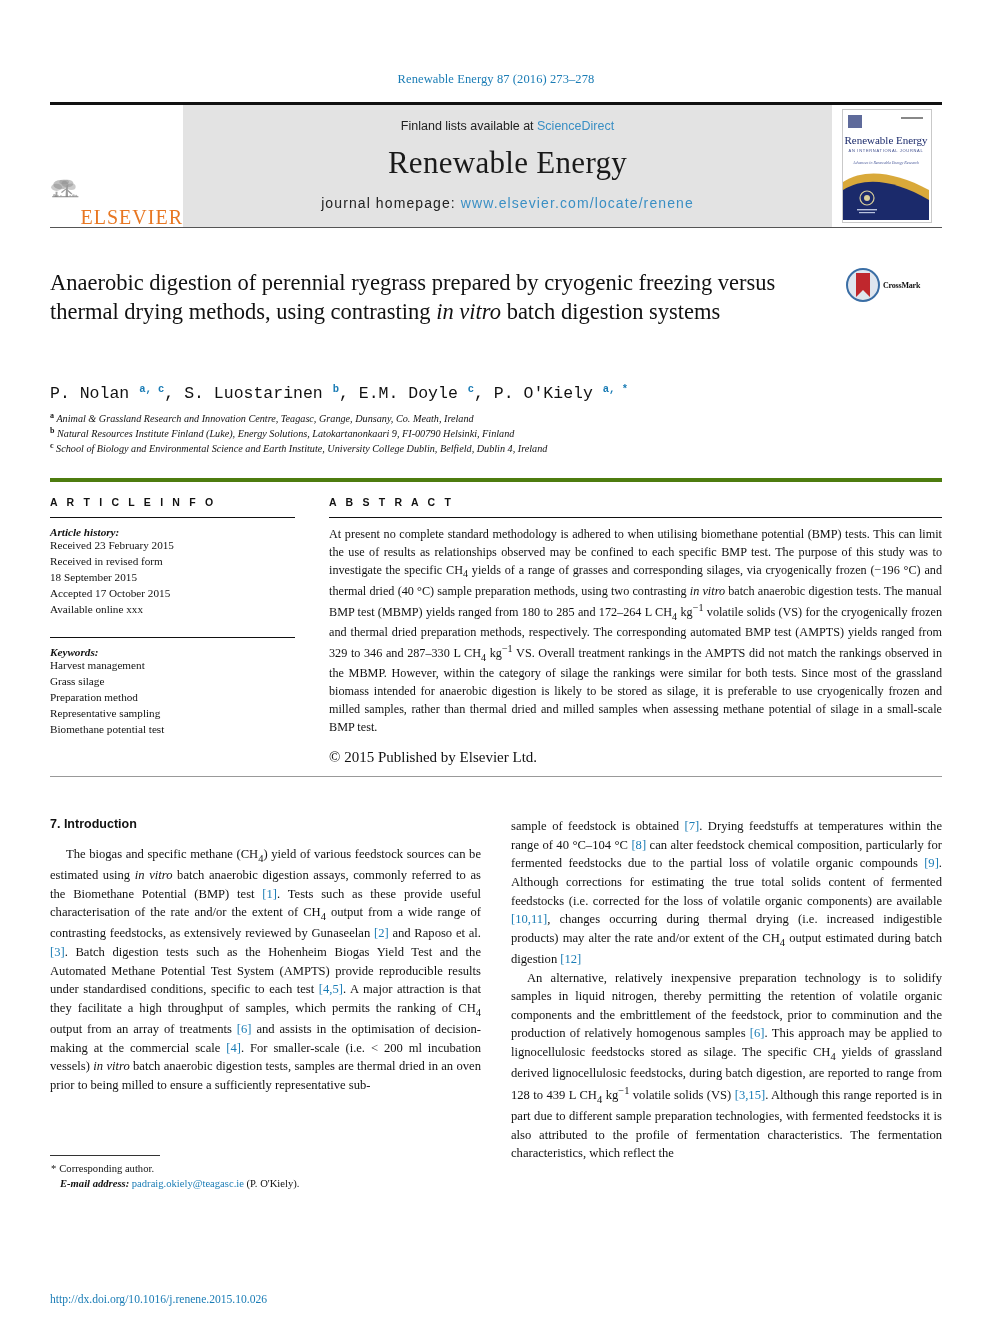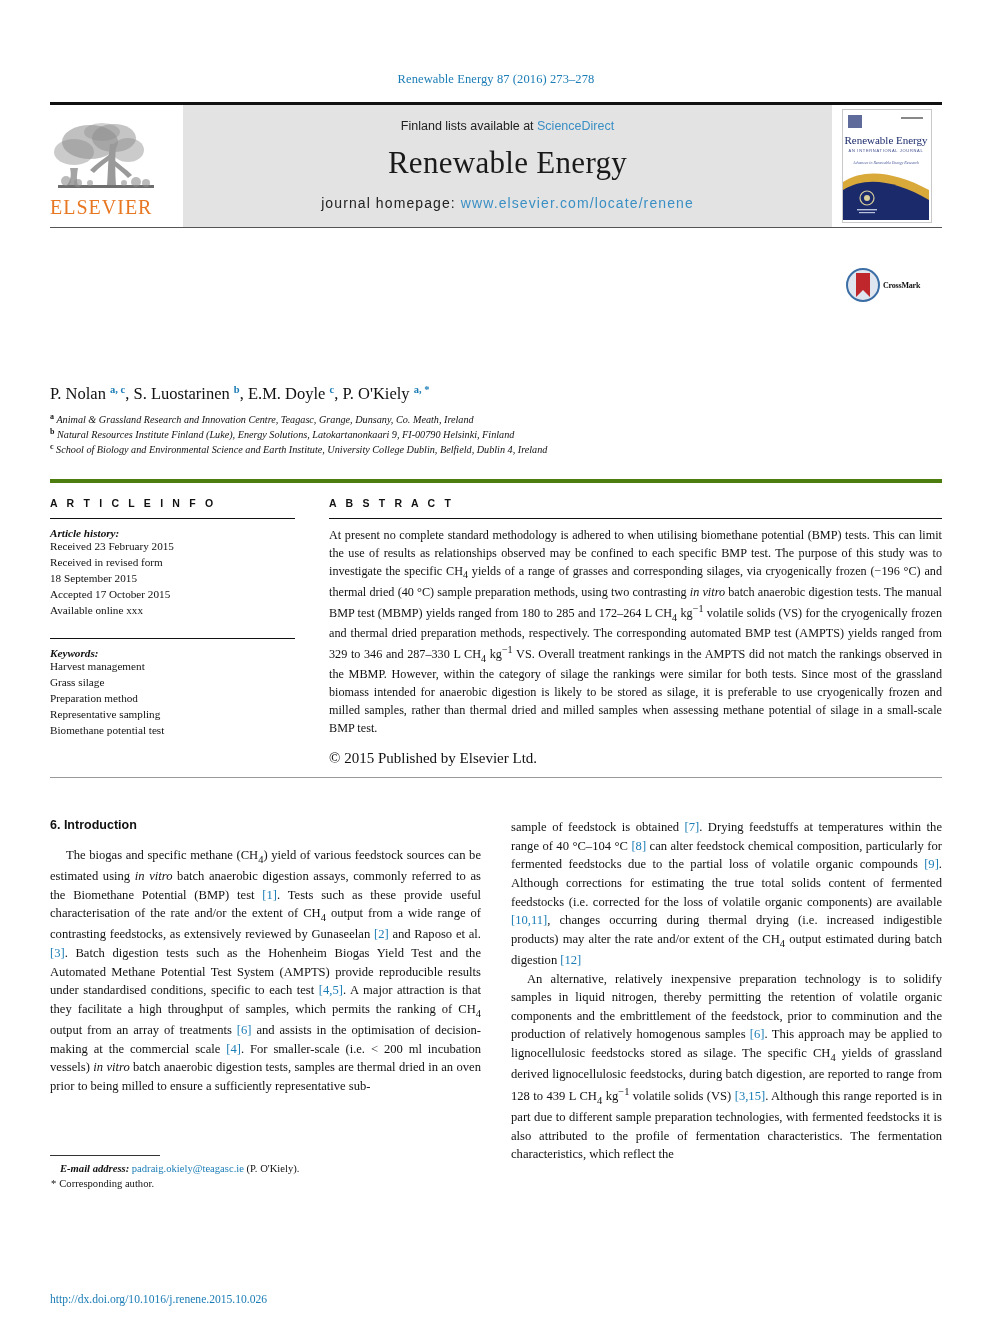--- a/index.html
+++ b/index.html
@@ -40,22 +40,22 @@
     border-bottom: 1px solid #555;
     display: flex;
     align-items: stretch;
     height: 122px;
     position: relative;
   }
   .masthead-logo {
     width: 133px;
     flex: 0 0 133px;
     display: flex;
-    flex-direction: column;
-    align-items: flex-start;
+    flex-direction: row;
+    align-items: flex-end;
     justify-content: center;
     padding-top: 4px;
     box-sizing: border-box;
   }
   .tree-svg { display:block; }
   .elsevier-word {
     font-family: "Liberation Serif", serif;
     font-size: 20px;
     letter-spacing: 1px;
     color: #E87722;
@@ -139,21 +139,21 @@
     font-family: "Liberation Serif", serif;
     font-size: 8px;
     font-weight: bold;
     color: #111;
     letter-spacing: -0.2px;
   }
 
   
   .authors {
     margin-top: 20px;
-    font-family: Liberation Serif, serif;
+    font-family: Liberation Mono, monospace;
     font-size: 16.5px;
     color: #111;
   }
   .authors sup, .aff sup {
     color: #1a7cb5;
     font-size: 10.5px;
     font-weight: bold;
     vertical-align: super;
     line-height: 0;
   }
@@ -364,20 +364,21 @@
           <circle cx="24" cy="88" r="7" fill="none" stroke="#d9cf9a" stroke-width="1.2"></circle>
           <circle cx="24" cy="88" r="3" fill="#d9cf9a"></circle>
           <rect x="14" y="99" width="20" height="1.4" fill="#b9c2dd"></rect>
           <rect x="16" y="102" width="16" height="1.2" fill="#b9c2dd"></rect>
         </svg>
       </div>
     </div>
   </div>
 
   <div class="title-block">
+    <h1 class="article-title"><span>Anaerobic digestion of perennial ryegrass prepared by cryogenic freezing versus thermal drying methods, using contrasting </span><i>in vitro</i><span> batch digestion systems</span></h1>
 
     <div class="crossmark">
       <svg width="34" height="34" viewBox="0 0 34 34">
         <circle cx="17" cy="17" r="16" fill="#dfe6ef" stroke="#3a6ea5" stroke-width="2"></circle>
         <path d="M10 5 L24 5 L24 29 L17 22 L10 29 Z" fill="#c0272d"></path>
       </svg>
       <span class="crossmark-label">CrossMark</span>
     </div>
   </div>
 
@@ -418,33 +419,33 @@
       <div class="sec-head">A B S T R A C T</div>
       <div class="rule"></div>
       <div class="abstract-text"><span>At present no complete standard methodology is adhered to when utilising biomethane potential (BMP) tests. This can limit the use of results as relationships observed may be confined to each specific BMP test. The purpose of this study was to investigate the specific CH</span><sub>4</sub><span> yields of a range of grasses and corresponding silages, via cryogenically frozen (−196 °C) and thermal dried (40 °C) sample preparation methods, using two contrasting </span><i>in vitro</i><span> batch anaerobic digestion tests. The manual BMP test (MBMP) yields ranged from 180 to 285 and 172–264 L CH</span><sub>4</sub><span> kg</span><sup>−1</sup><span> volatile solids (VS) for the cryogenically frozen and thermal dried preparation methods, respectively. The corresponding automated BMP test (AMPTS) yields ranged from 329 to 346 and 287–330 L CH</span><sub>4</sub><span> kg</span><sup>−1</sup><span> VS. Overall treatment rankings in the AMPTS did not match the rankings observed in the MBMP. However, within the category of silage the rankings were similar for both tests. Since most of the grassland biomass intended for anaerobic digestion is likely to be stored as silage, it is preferable to use cryogenically frozen and milled samples, rather than thermal dried and milled samples when assessing methane potential of silage in a small-scale BMP test.</span></div>
       <div class="copyright">© 2015 Published by Elsevier Ltd.</div>
     </div>
   </div>
 
   <div class="body-cols">
 
     <div class="bcol">
-      <div class="sec-title">6. Introduction</div>
+      <div class="sec-title">7. Introduction</div>
       <p class="para"><span>The biogas and specific methane (CH</span><sub>4</sub><span>) yield of various feedstock sources can be estimated using </span><i>in vitro</i><span> batch anaerobic digestion assays, commonly referred to as the Biomethane Potential (BMP) test </span><span class="ref">[1]</span><span>. Tests such as these provide useful characterisation of the rate and/or the extent of CH</span><sub>4</sub><span> output from a wide range of contrasting feedstocks, as extensively reviewed by Gunaseelan </span><span class="ref">[2]</span><span> and Raposo et al. </span><span class="ref">[3]</span><span>. Batch digestion tests such as the Hohenheim Biogas Yield Test and the Automated Methane Potential Test System (AMPTS) provide reproducible results under standardised conditions, specific to each test </span><span class="ref">[4,5]</span><span>. A major attraction is that they facilitate a high throughput of samples, which permits the ranking of CH</span><sub>4</sub><span> output from an array of treatments </span><span class="ref">[6]</span><span> and assists in the optimisation of decision-making at the commercial scale </span><span class="ref">[4]</span><span>. For smaller-scale (i.e. &lt; 200 ml incubation vessels) </span><i>in vitro</i><span> batch anaerobic digestion tests, samples are thermal dried in an oven prior to being milled to ensure a sufficiently representative sub-</span></p>
     </div>
 
     <div class="bcol">
       <p class="para cont"><span>sample of feedstock is obtained </span><span class="ref">[7]</span><span>. Drying feedstuffs at temperatures within the range of 40 °C–104 °C </span><span class="ref">[8]</span><span> can alter feedstock chemical composition, particularly for fermented feedstocks due to the partial loss of volatile organic compounds </span><span class="ref">[9]</span><span>. Although corrections for estimating the true total solids content of fermented feedstocks (i.e. corrected for the loss of volatile organic components) are available </span><span class="ref">[10,11]</span><span>, changes occurring during thermal drying (i.e. increased indigestible products) may alter the rate and/or extent of the CH</span><sub>4</sub><span> output estimated during batch digestion </span><span class="ref">[12]</span></p>
       <p class="para"><span>An alternative, relatively inexpensive preparation technology is to solidify samples in liquid nitrogen, thereby permitting the retention of volatile organic components and the embrittlement of the feedstock, prior to comminution and the production of relatively homogenous samples </span><span class="ref">[6]</span><span>. This approach may be applied to lignocellulosic feedstocks stored as silage. The specific CH</span><sub>4</sub><span> yields of grassland derived lignocellulosic feedstocks, during batch digestion, are reported to range from 128 to 439 L CH</span><sub>4</sub><span> kg</span><sup>−1</sup><span> volatile solids (VS) </span><span class="ref">[3,15]</span><span>. Although this range reported is in part due to different sample preparation technologies, with fermented feedstocks it is also attributed to the profile of fermentation characteristics. The fermentation characteristics, which reflect the</span></p>
     </div>
   </div>
 
   <div class="footnote">
     <div class="footnote-rule"></div>
+    <div class="fn-line"><span class="star">*</span><span>Corresponding author.</span></div>
     <div class="fn-line"><span class="fn-em">E-mail address:</span> <span class="mail">padraig.okiely@teagasc.ie</span> <span>(P. O'Kiely).</span></div>
-    <div class="fn-line"><span class="star">*</span><span>Corresponding author.</span></div>
   </div>
 
   <div class="bottom-meta">
     <div class="doi">http://dx.doi.org/10.1016/j.renene.2015.10.026</div>
   </div>
 
 </div>
 
 </body></html>

